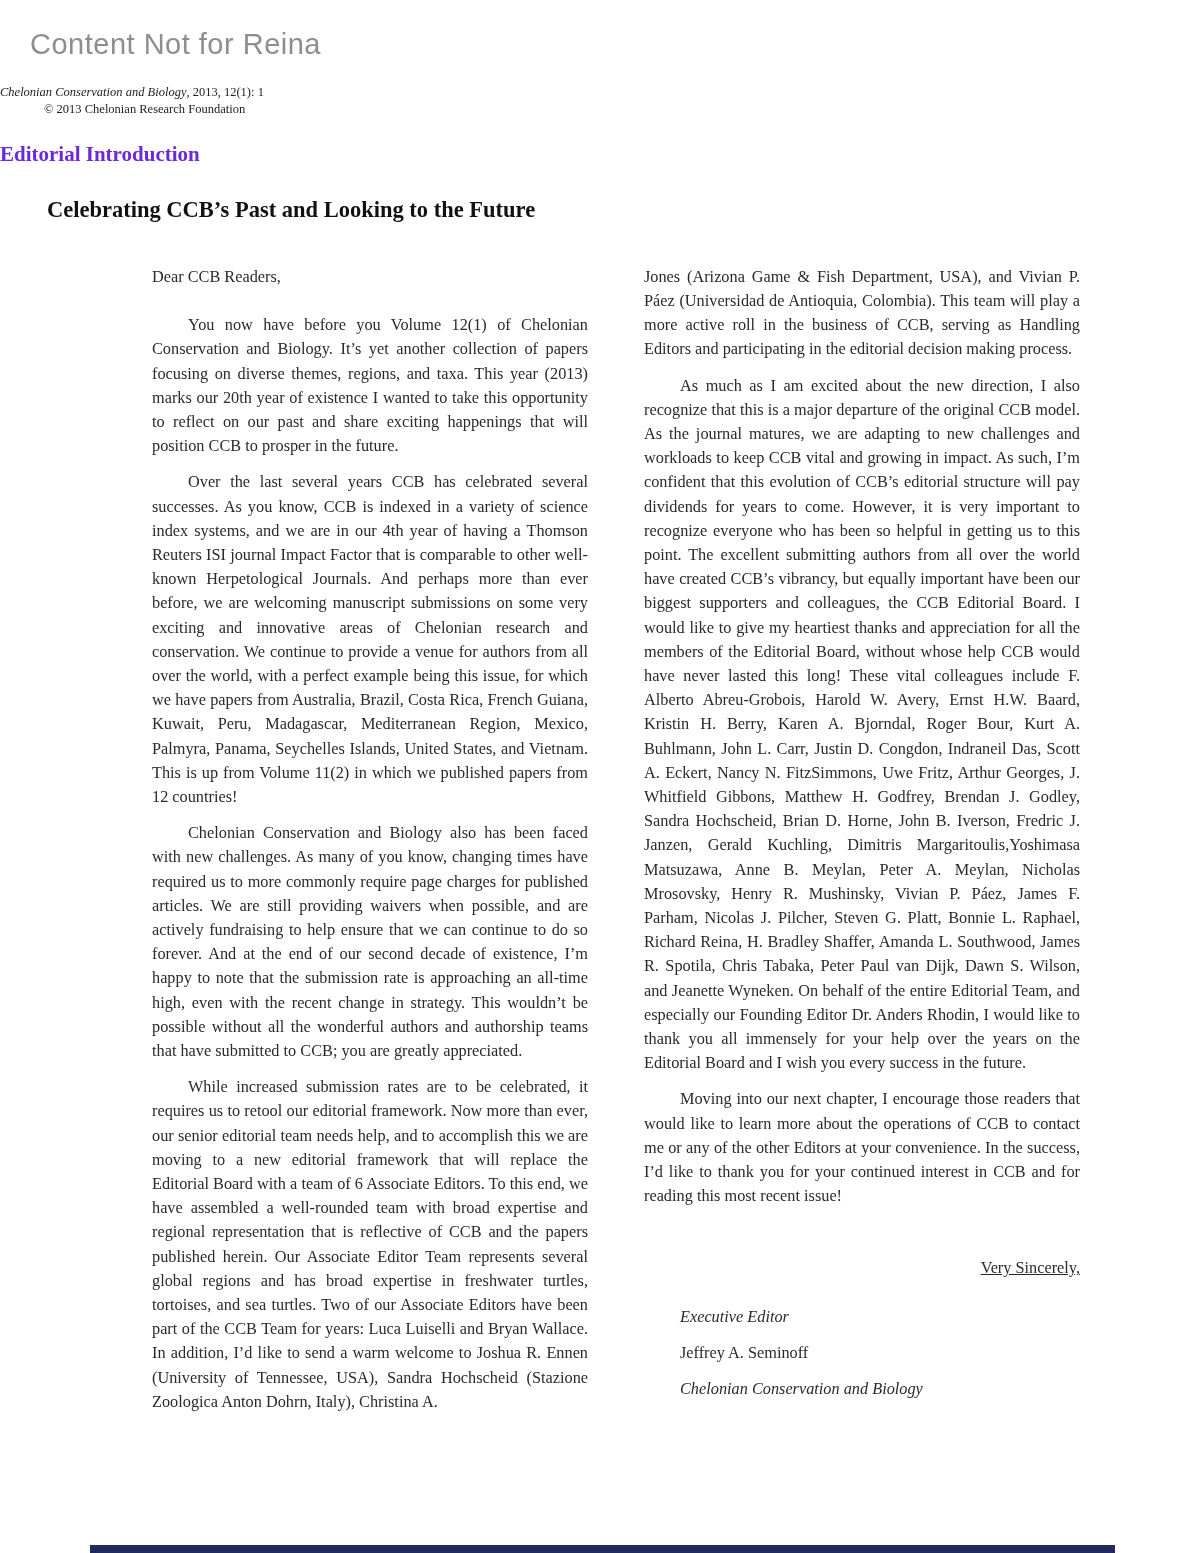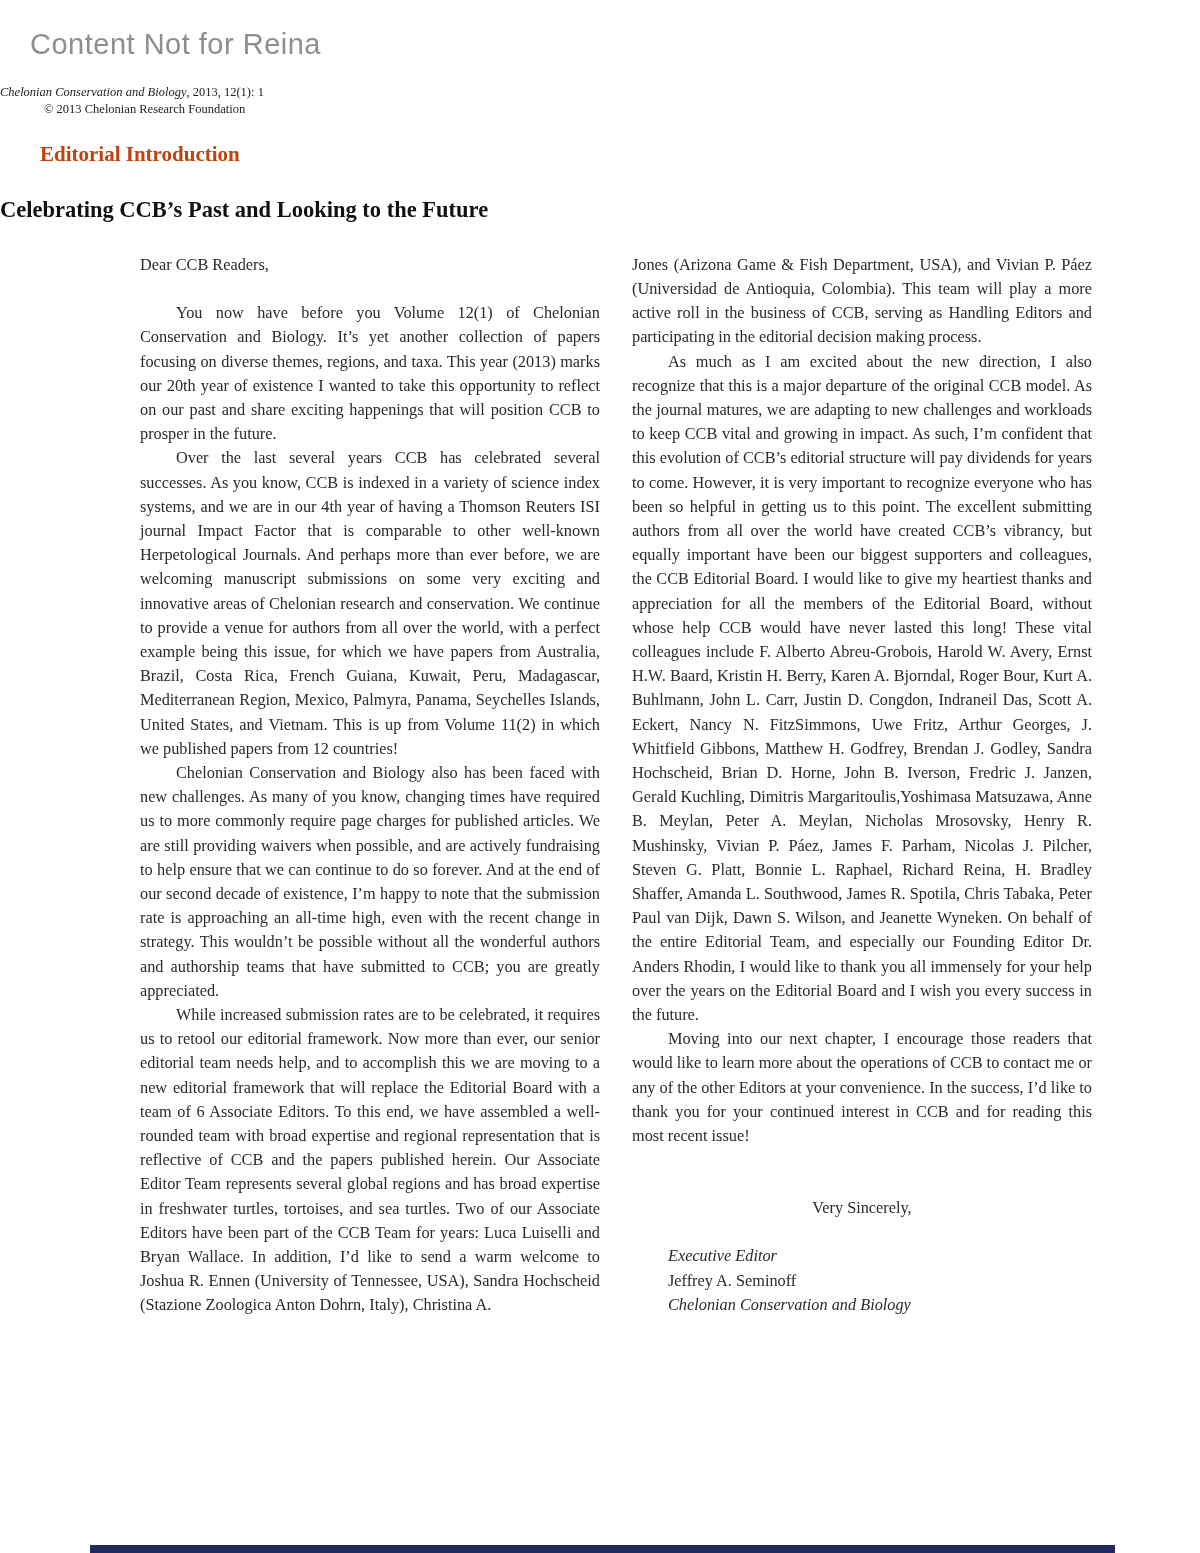--- a/index.html
+++ b/index.html
@@ -34,47 +34,48 @@
   .copyright {
     font-size: 12.5px;
     line-height: 1.35;
     color: #222;
     padding-left: 44px;
   }
   .section-heading {
     margin-top: 24px;
     font-size: 21px;
     font-weight: bold;
-    color: #c2410c;
-    padding-left: 40px;
+    color: #6d28d9;
   }
   .article-title {
     margin-top: 30px;
     font-size: 22.5px;
     font-weight: bold;
     color: #111;
+    padding-left: 47px;
   }
   .columns {
     display: flex;
     gap: 32px;
     margin: 30px 108px 0 140px;
   }
   .col {
     width: 460px;
     font-size: 16.3px;
     line-height: 24.2px;
     text-align: justify;
     color: #2a2a2a;
   }
-  .col p { margin: 0; text-indent: 36px; }
+  .col p { margin: 12px; text-indent: 36px; }
   .col p.no-indent { text-indent: 0; }
   .salutation { margin-bottom: 24.2px !important; }
   .closing {
     margin-top: 48px !important;
-    text-align: center;
+    text-align: right;
+    text-decoration: underline;
   }
   .sig-block { margin-top: 24px; text-align: left; }
   .sig-line { margin: 0; text-indent: 0; }
   .sig-role, .sig-affil { font-style: italic; }
   .footer-bar {
     position: absolute;
     left: 90px;
     right: 85px;
     bottom: 0;
     height: 8px;

